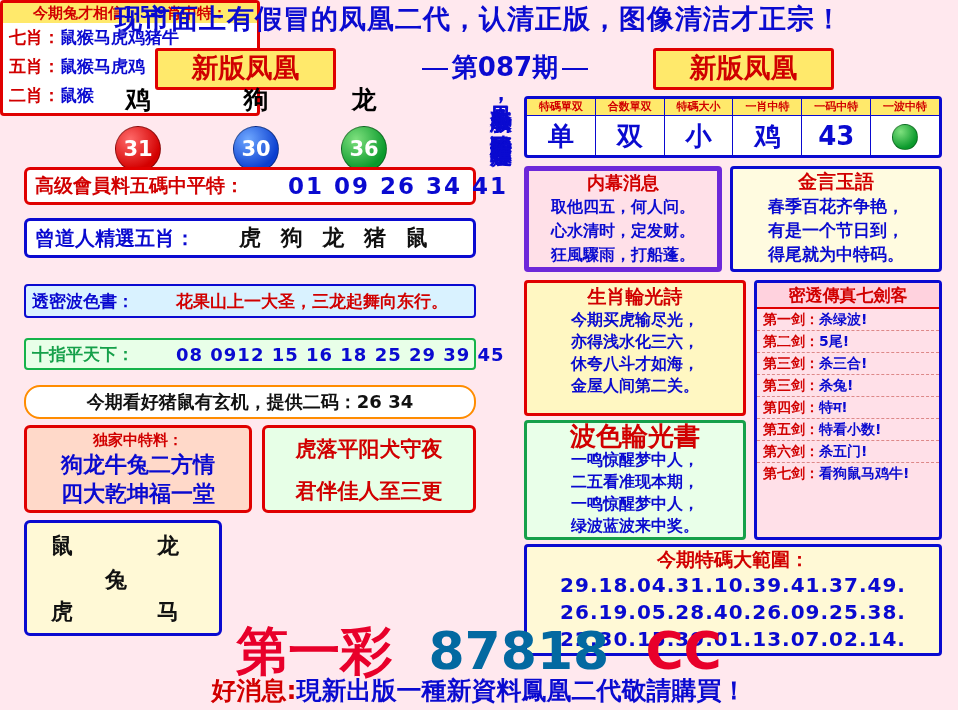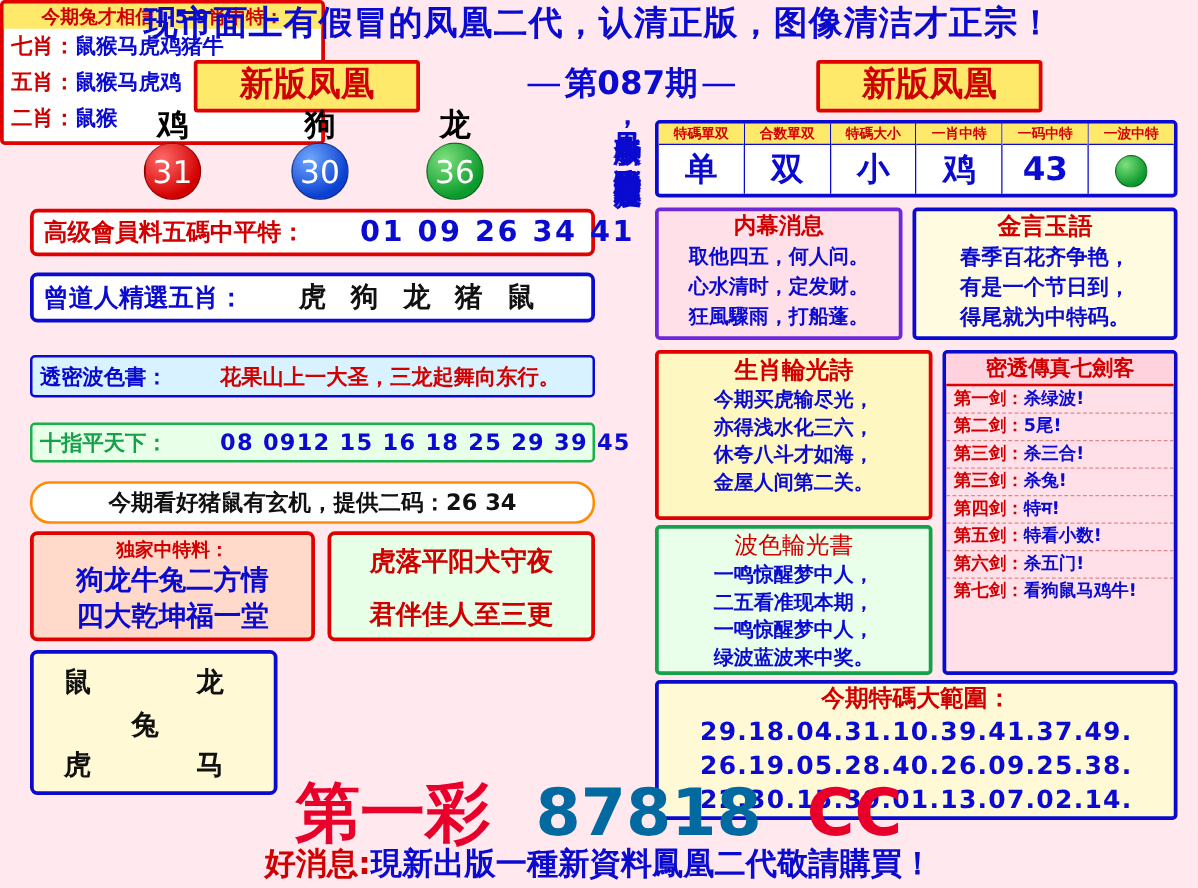--- a/index.html
+++ b/index.html
@@ -45,22 +45,22 @@
   .issue .line{
     display:inline-block;width:26px;height:2px;background:#0a0ad0;vertical-align:middle;margin:0 4px;
   }
 
   
   .zodiac-row{position:absolute;left:40px;top:86px;width:420px;height:75px;}
   .zodiac{position:absolute;text-align:center;width:96px;}
   .zodiac .name{font-size:25px;font-weight:bold;color:#000;line-height:28px;}
   .ball{
     width:44px;height:44px;border-radius:50%;
-    margin:0 auto;display:flex;align-items:center;justify-content:center;
-    color:#fff;font-size:25px;font-weight:normal;
+    margin:12px auto;display:flex;align-items:center;justify-content:center;
+    color:#fff;font-size:21px;font-weight:bold;
     border:1px solid rgba(0,0,0,.35);
   }
   .ball.red{background:radial-gradient(circle at 32% 28%, #ff6a6a, #d30000 70%);}
   .ball.blue{background:radial-gradient(circle at 32% 28%, #6fa8ff, #0b3fd0 70%);}
   .ball.green{background:radial-gradient(circle at 32% 28%, #7ee07e, #0b9a2c 70%);}
 
   .lbox{position:absolute;box-sizing:border-box;gap:40px;}
 
   #box-vip{
     left:24px;top:167px;width:452px;height:38px;
@@ -169,21 +169,21 @@
     line-height:40px;height:40px;
   }
   #tbl-head .dot{
     width:24px;height:24px;border-radius:50%;margin:8px auto 0;
     background:radial-gradient(circle at 32% 28%, #7ee07e, #0b9a2c 70%);
     border:1px solid rgba(0,0,0,.3);
   }
 
   #box-neimu{
     position:absolute;left:524px;top:166px;width:198px;height:106px;
-    border:3px solid #6d28d9;border-radius:4px;background:#ffe0e8;box-sizing:border-box;
+    border:5px solid #6d28d9;border-radius:4px;background:#ffe0e8;box-sizing:border-box;
   }
   #box-neimu .t{text-align:center;font-size:18px;font-weight:bold;color:#d10000;line-height:24px;}
   #box-neimu .l{text-align:center;font-size:16px;font-weight:bold;color:#0a0ad0;line-height:24px;white-space:nowrap;}
 
   #box-jinyan{
     position:absolute;left:730px;top:166px;width:212px;height:106px;
     border:3px solid #0a0ad0;border-radius:4px;background:#fffbe0;box-sizing:border-box;
   }
   #box-jinyan .t{text-align:center;font-size:19px;font-weight:bold;color:#d10000;line-height:25px;}
   #box-jinyan .l{text-align:center;font-size:17px;font-weight:bold;color:#0a0ad0;line-height:24px;white-space:nowrap;}
@@ -192,21 +192,21 @@
     position:absolute;left:524px;top:280px;width:222px;height:136px;
     border:3px solid #e00000;border-radius:4px;background:#fff7c2;box-sizing:border-box;
   }
   #box-shengxiao .t{text-align:center;font-size:19px;font-weight:bold;color:#d10000;line-height:26px;}
   #box-shengxiao .l{text-align:center;font-size:16px;font-weight:bold;color:#0a0ad0;line-height:22px;white-space:nowrap;}
 
   #box-bose2{
     position:absolute;left:524px;top:420px;width:222px;height:120px;
     border:3px solid #15a04a;border-radius:4px;background:#e9ffe9;box-sizing:border-box;
   }
-  #box-bose2 .t{text-align:center;font-size:19px;font-weight:normal;color:#d10000;line-height:26px;}
+  #box-bose2 .t{text-align:center;font-size:26px;font-weight:bold;color:#d10000;line-height:26px;}
   #box-bose2 .l{text-align:center;font-size:16px;font-weight:bold;color:#0a0ad0;line-height:22px;white-space:nowrap;}
 
   #box-qijian{
     position:absolute;left:754px;top:280px;width:188px;height:260px;
     border:3px solid #0a0ad0;border-radius:4px;background:#ffe0e8;box-sizing:border-box;
   }
   #box-qijian .t{
     text-align:center;font-size:17px;font-weight:bold;color:#d10000;
     line-height:24px;background:#ffd2de;border-bottom:2px solid #e00000;
   }

